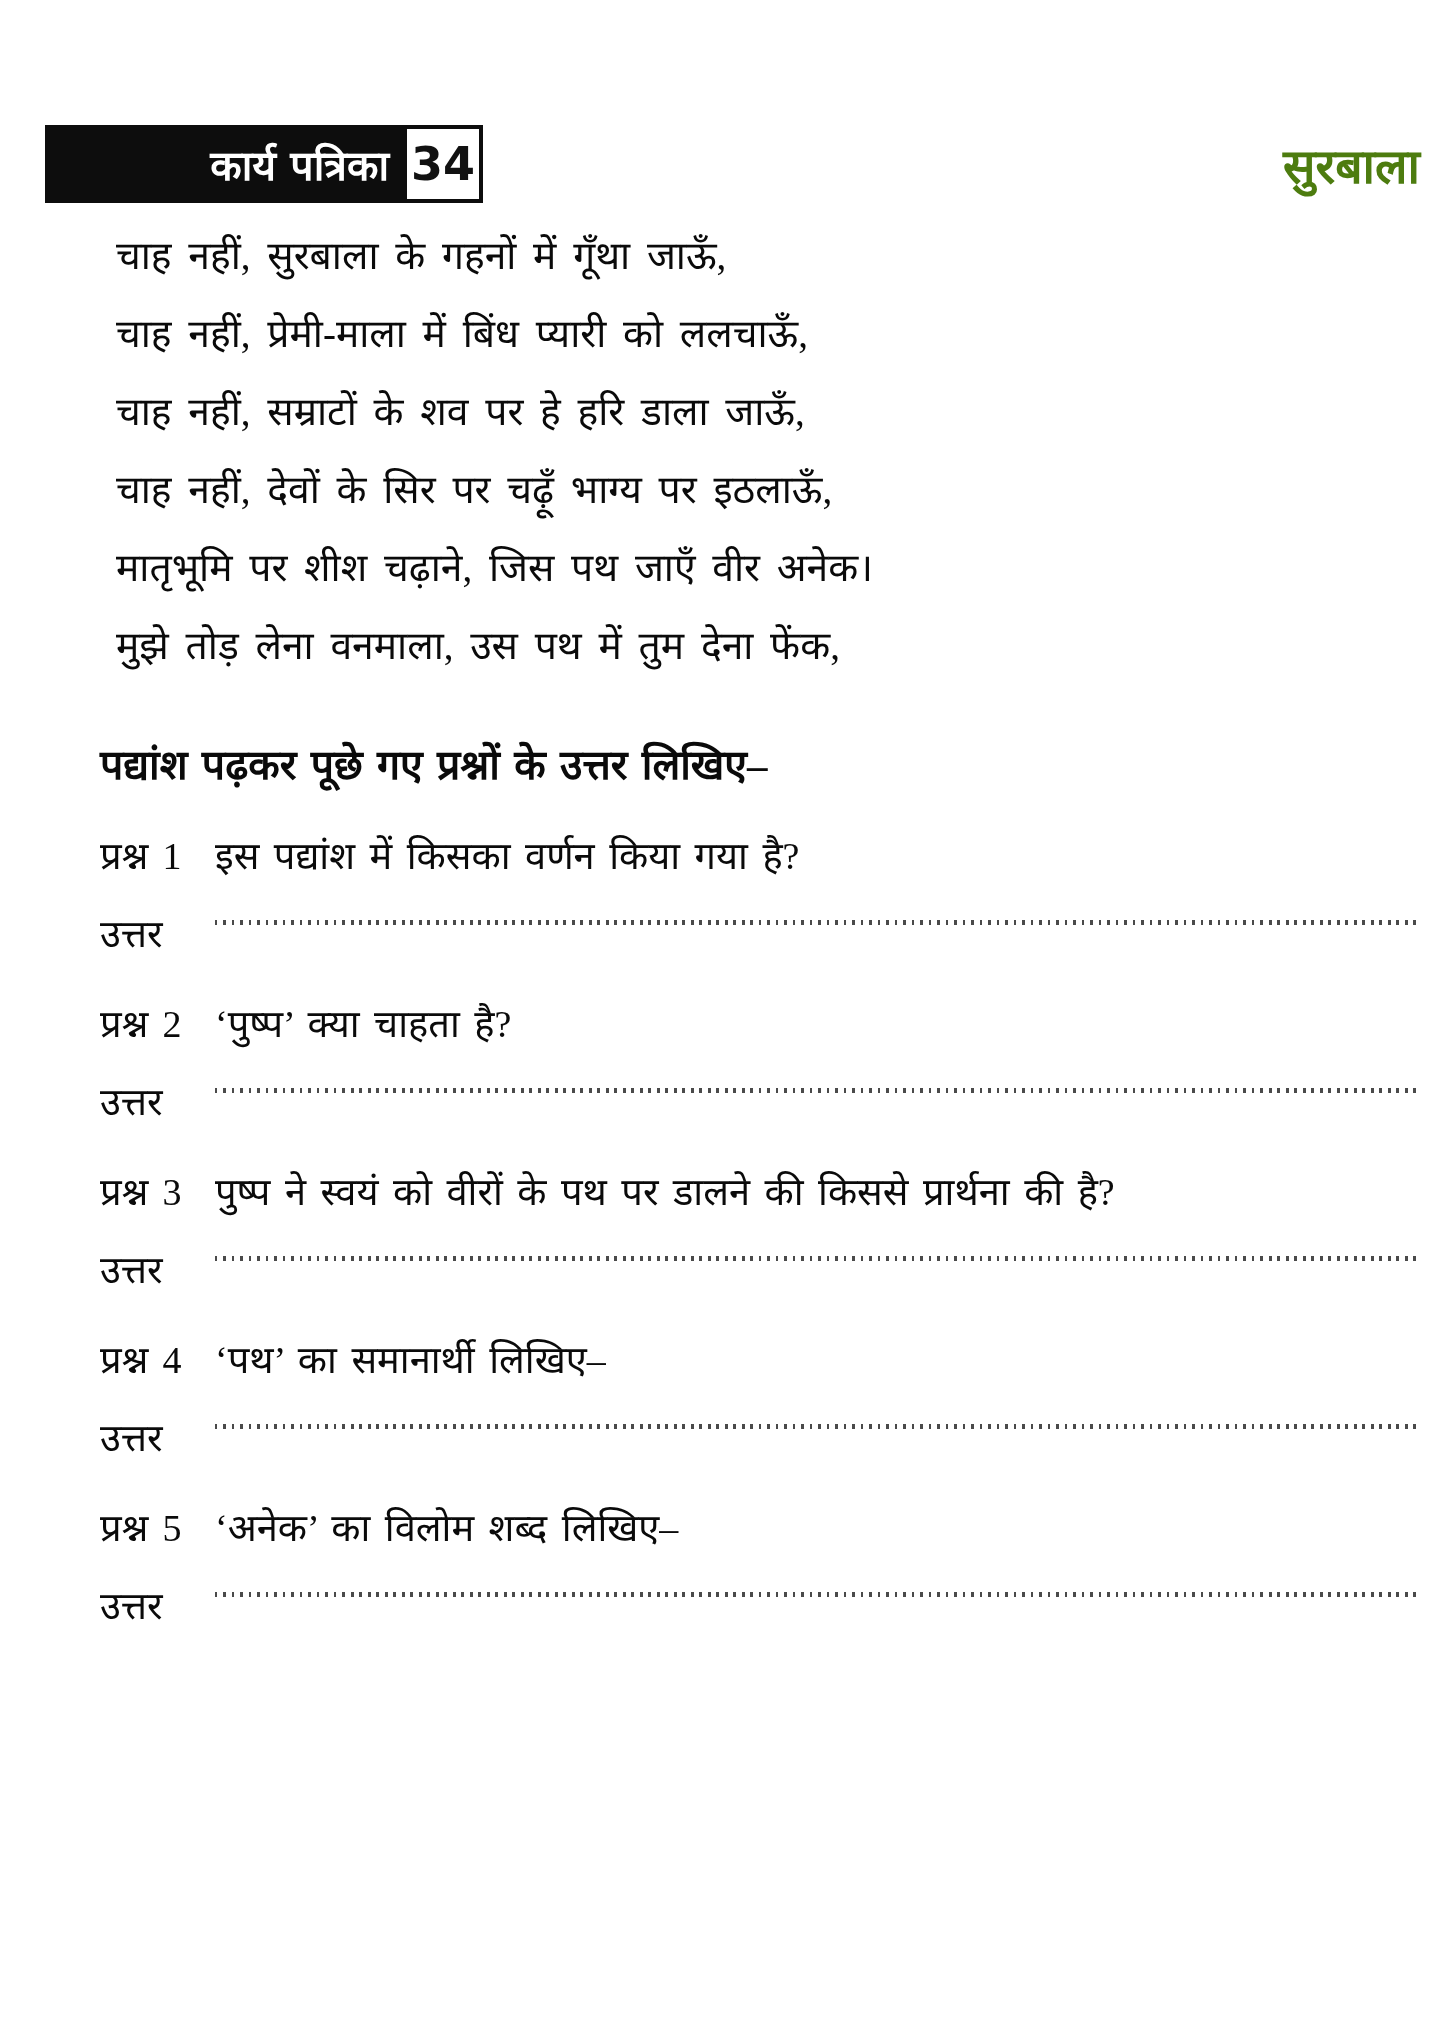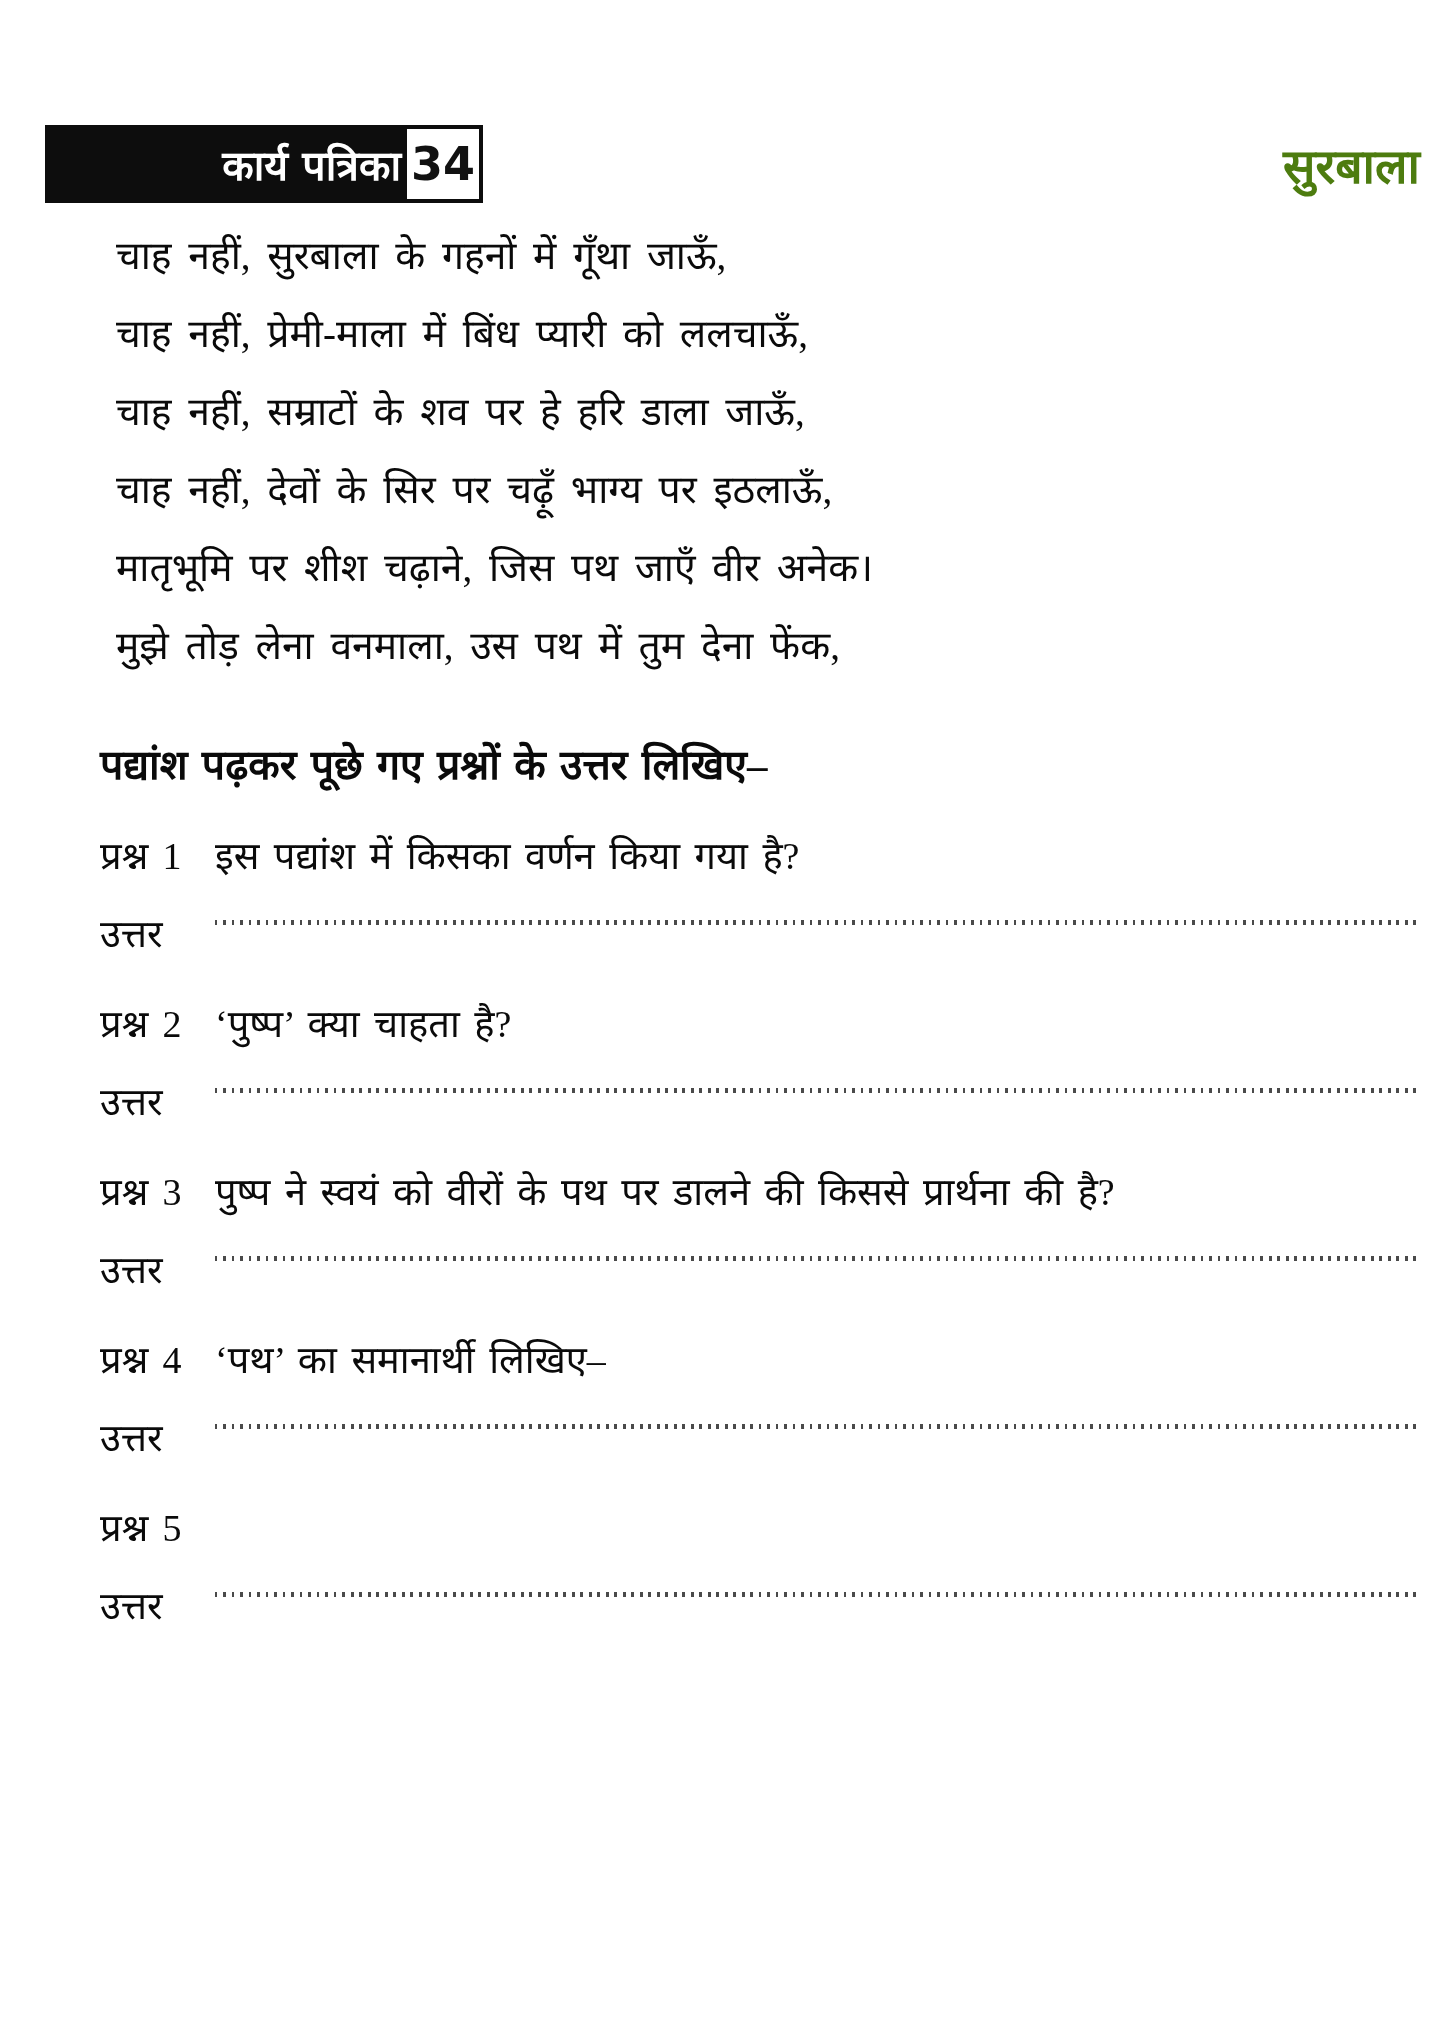--- a/index.html
+++ b/index.html
@@ -35,21 +35,21 @@
     background: #0d0d0d;
     display: flex;
     align-items: center;
     justify-content: flex-end;
   }
   .ws-label {
     color: #ffffff;
     font-family: "DejaVu Sans", sans-serif;
     font-weight: 700;
     font-size: 41px;
-    padding-right: 6px;
+    padding-right: 18px;
     white-space: nowrap;
   }
   .ws-num {
     background: #ffffff;
     color: #111111;
     width: 72px;
     height: 70px;
     margin: 4px 4px 4px 0;
     display: flex;
     align-items: center;
@@ -202,20 +202,21 @@
         <span class="dotline"></span>
       </div>
     </div>
 
     <div class="q-block">
       <div class="q-row">
         <span class="q-label">
           <span>प्रश्न</span>
           <span class="q-num">5</span>
         </span>
+        <span class="q-text">‘अनेक’ का विलोम शब्द लिखिए–</span>
       </div>
       <div class="a-row">
         <span class="a-label">उत्तर</span>
         <span class="dotline"></span>
       </div>
     </div>
 
   </main>
 </div>
 

